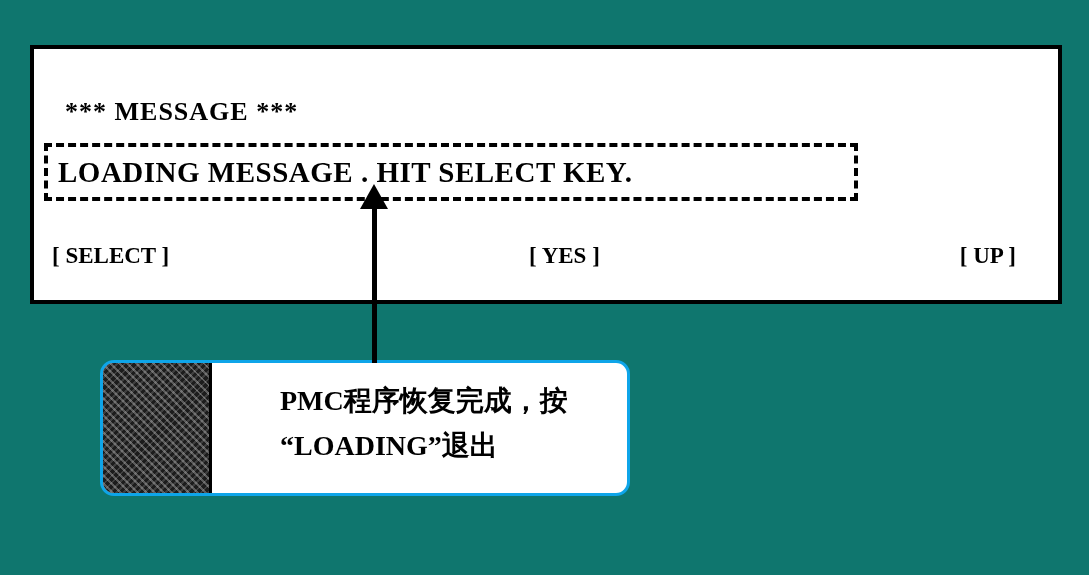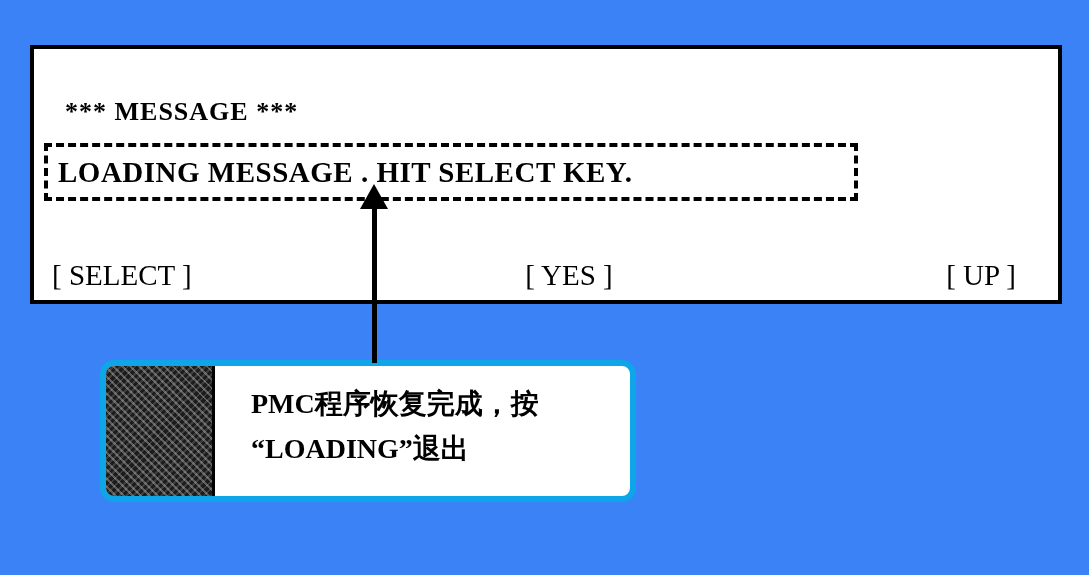--- a/index.html
+++ b/index.html
@@ -4,21 +4,21 @@
 <style>
   html, body {
     margin: 0;
     padding: 0;
     background: #ffffff;
   }
   .page {
     position: relative;
     width: 1089px;
     height: 575px;
-    background: #3b82f6;
+    background: #0f766e;
     color: #000000;
     font-family: "Liberation Serif", "DejaVu Serif", serif;
     overflow: hidden;
   }
 
   
   .crt-box {
     position: absolute;
     left: 30px;
     top: 45px;
@@ -54,24 +54,23 @@
     letter-spacing: 0.5px;
     white-space: nowrap;
   }
   .softkeys {
     position: absolute;
     left: 18px;
     right: 42px;
     top: 194px;
     display: flex;
     justify-content: space-between;
-    font-size: 29px;
-    font-weight: normal;
+    font-size: 23px;
+    font-weight: bold;
     white-space: nowrap;
-    margin-top: 16px;
   }
 
   
   .arrow-line {
     position: absolute;
     left: 372px;
     top: 206px;
     width: 5px;
     height: 157px;
     background: #000000;
@@ -89,25 +88,26 @@
     z-index: 5;
   }
 
   
   .callout {
     position: absolute;
     left: 100px;
     top: 360px;
     width: 524px;
     height: 130px;
-    border: 6px solid #0ea5e9;
+    border: 3px solid #0ea5e9;
     border-radius: 14px;
     background: #ffffff;
     display: flex;
     overflow: hidden;
+    gap: 32px;
   }
   .callout-shade {
     flex: 0 0 106px;
     height: 100%;
     background-color: #1c1c1c;
     background-image:
       repeating-linear-gradient(45deg, rgba(255,255,255,0.28) 0 2px, transparent 2px 6px),
       repeating-linear-gradient(-45deg, rgba(90,90,90,0.55) 0 2px, transparent 2px 5px);
     border-right: 3px solid #000000;
   }

